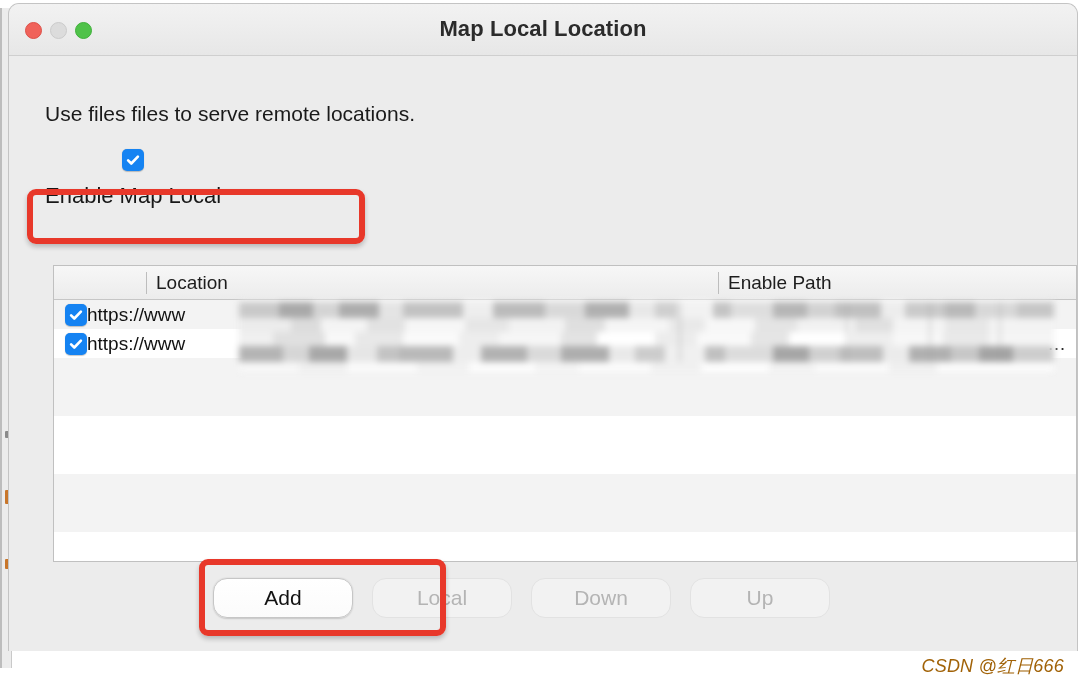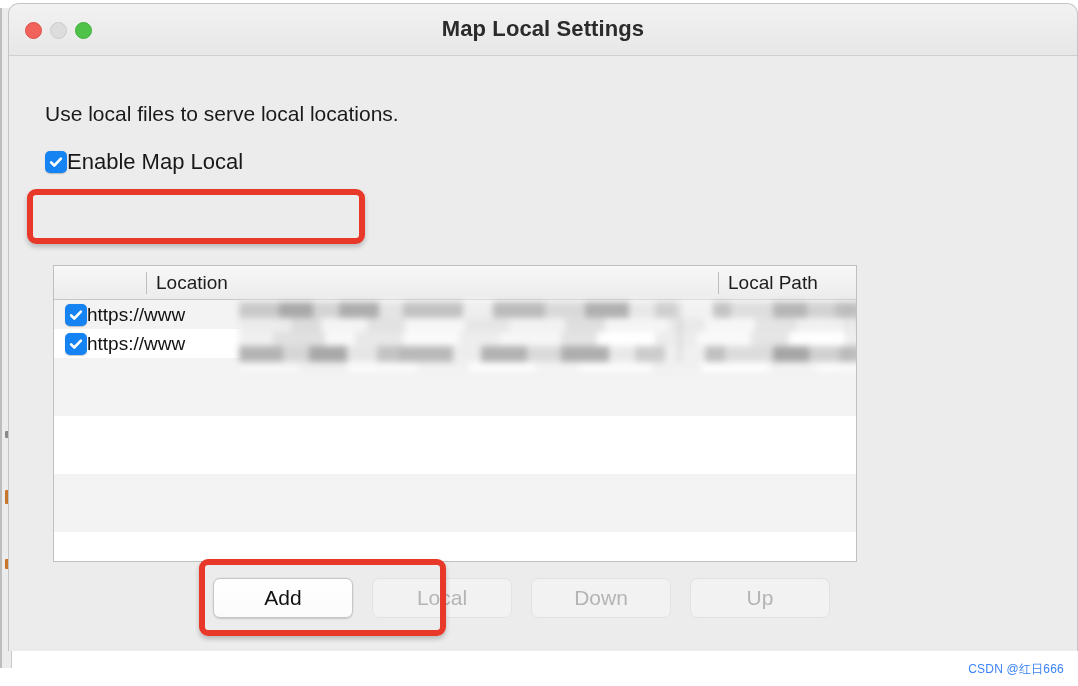--- a/index.html
+++ b/index.html
@@ -80,21 +80,21 @@
   }
 
   #desc {
     position: absolute; left: 36px; top: 46px;
     font-size: 21px; color: #1a1a1a;
   }
 
   
   #enable-row {
     position: absolute; left: 36px; top: 93px;
-    display: flex; align-items: center; gap: 0;
+    display: flex; align-items: center; gap: 12px; flex-direction: column;
   }
   .cb {
     width: 22px; height: 22px; border-radius: 5px;
     background: #1583f2;
     display: flex; align-items: center; justify-content: center;
     flex: 0 0 auto;
     box-shadow: 0 .5px 1px rgba(0,0,0,.22);
   }
   .cb svg { display: block; }
   #enable-label { font-size: 22px; color: #181818; }
@@ -107,21 +107,21 @@
     pointer-events: none;
     box-shadow: 0 3px 5px rgba(0,0,0,.22);
   }
   #redbox-enable { left: 18px; top: 133px; width: 338px; height: 55px; }
   #redbox-add    { left: 190px; top: 503px; width: 247px; height: 77px; }
 
   
   #table {
     position: absolute;
     left: 44px; top: 209px;
-    width: 804px; height: 297px;
+    width: 1024px; height: 297px;
     background: #eab308;
     border: 1px solid #c0c0c0;
     overflow: hidden;
     text-align: center;
   }
   #thead {
     position: relative;
     height: 34px;
     background: linear-gradient(#f7f7f7, #ececec);
     border-bottom: 1px solid #c6c6c6;
@@ -166,42 +166,43 @@
     position: absolute; right: 10px; top: 4px;
     font-size: 19px; color: #2a2a2a;
   }
 
   
   #midbuttons {
     position: absolute; left: 0; top: 522px; width: 100%;
     display: flex; gap: 19px; padding-left: 204px;
   }
   .btn {
-    border-radius: 7px;
+    border-radius: 14px;
     border: .5px solid #c6c6c6;
     background: linear-gradient(#ffffff, #fbfbfb);
     box-shadow: 0 .5px 1.5px rgba(0,0,0,.16);
     font-size: 21px;
     color: #121212;
     display: flex; align-items: center; justify-content: center;
     cursor: default;
   }
   .btn.mid { width: 140px; height: 40px; }
   .btn.disabled {
     background: #f2f2f2;
     color: #b4b4b4;
     border-color: #e2e2e2;
     box-shadow: none;
   }
 
   
   #watermark {
     position: absolute; right: 14px; bottom: 8px;
-    font-size: 12px; color: #3b82f6;
+    font-size: 18px; color: #a16207;
     letter-spacing: .2px;
+    font-style: italic;
   }
 </style>
 </head>
 <body>
 
 <div id="backdrop">
   <div id="behind-strip">
     <div id="behind-dot-c"></div>
     <div id="behind-dot-a"></div>
     <div id="behind-dot-b"></div>
@@ -209,43 +210,43 @@
 </div>
 
 <div id="window">
 
   <div id="titlebar">
     <div id="traffic">
       <div class="light close"></div>
       <div class="light min"></div>
       <div class="light max"></div>
     </div>
-    <div id="win-title">Map Local Settings</div>
+    <div id="win-title">Map Local Location</div>
   </div>
 
   <div id="content">
 
-    <div id="desc">Use local files to serve local locations.</div>
+    <div id="desc">Use files files to serve remote locations.</div>
 
     <div id="enable-row">
       <span class="cb">
         <svg width="16" height="16" viewBox="0 0 16 16" aria-hidden="true">
           <path d="M3.1 8.3 L6.3 11.5 L12.9 4.6" fill="none" stroke="#ffffff" stroke-width="2.6" stroke-linecap="round" stroke-linejoin="round"></path>
         </svg>
       </span>
       <span id="enable-label">Enable Map Local</span>
     </div>
 
     <div id="table">
 
       <div id="thead">
         <div class="coldiv" id="coldiv-1"></div>
         <div class="coldiv" id="coldiv-2"></div>
         <div class="th" id="th-loc">Location</div>
-        <div class="th" id="th-path">Local Path</div>
+        <div class="th" id="th-path">Enable Path</div>
       </div>
 
       <div id="tbody">
 
         <div class="row alt">
           <span class="cb row-cb">
             <svg width="16" height="16" viewBox="0 0 16 16" aria-hidden="true">
               <path d="M3.1 8.3 L6.3 11.5 L12.9 4.6" fill="none" stroke="#ffffff" stroke-width="2.6" stroke-linecap="round" stroke-linejoin="round"></path>
             </svg>
           </span>

